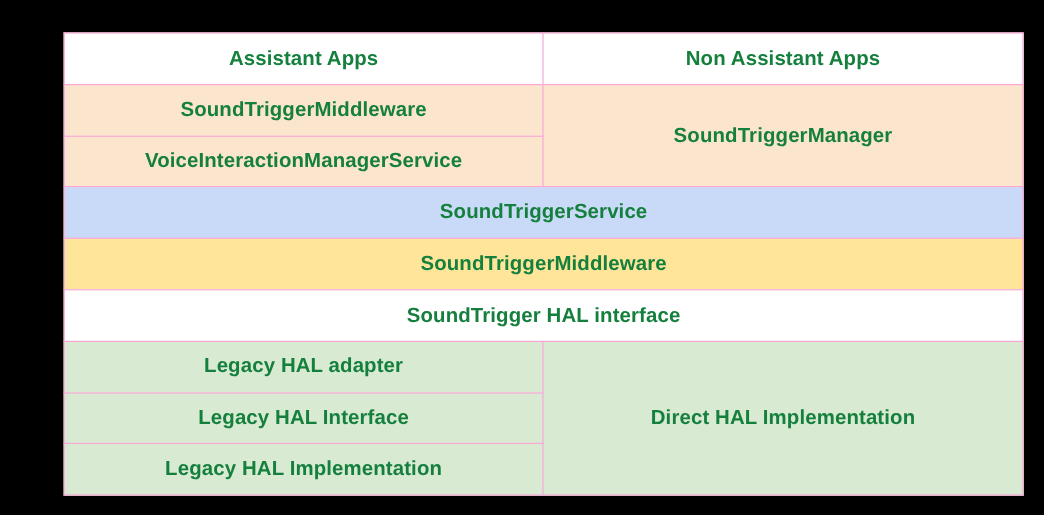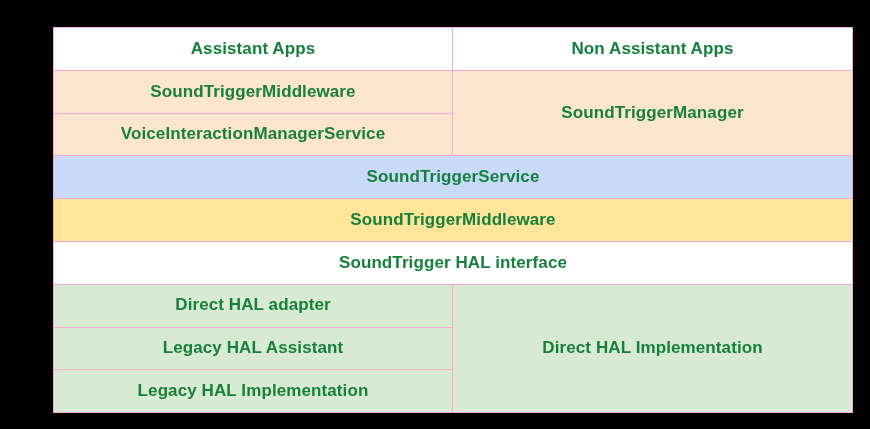--- a/index.html
+++ b/index.html
@@ -89,26 +89,26 @@
 
       <tr>
         <td class="fill-yellow" colspan="2">SoundTriggerMiddleware</td>
       </tr>
 
       <tr>
         <td class="fill-white" colspan="2">SoundTrigger HAL interface</td>
       </tr>
 
       <tr>
-        <td class="fill-green">Direct HAL adapter</td>
+        <td class="fill-green">Legacy HAL adapter</td>
         <td class="fill-green" rowspan="3">Direct HAL Implementation</td>
       </tr>
 
       <tr>
-        <td class="fill-green">Legacy HAL Assistant</td>
+        <td class="fill-green">Legacy HAL Interface</td>
       </tr>
 
       <tr>
         <td class="fill-green">Legacy HAL Implementation</td>
       </tr>
 
     </tbody>
   </table>
 
 </div>

